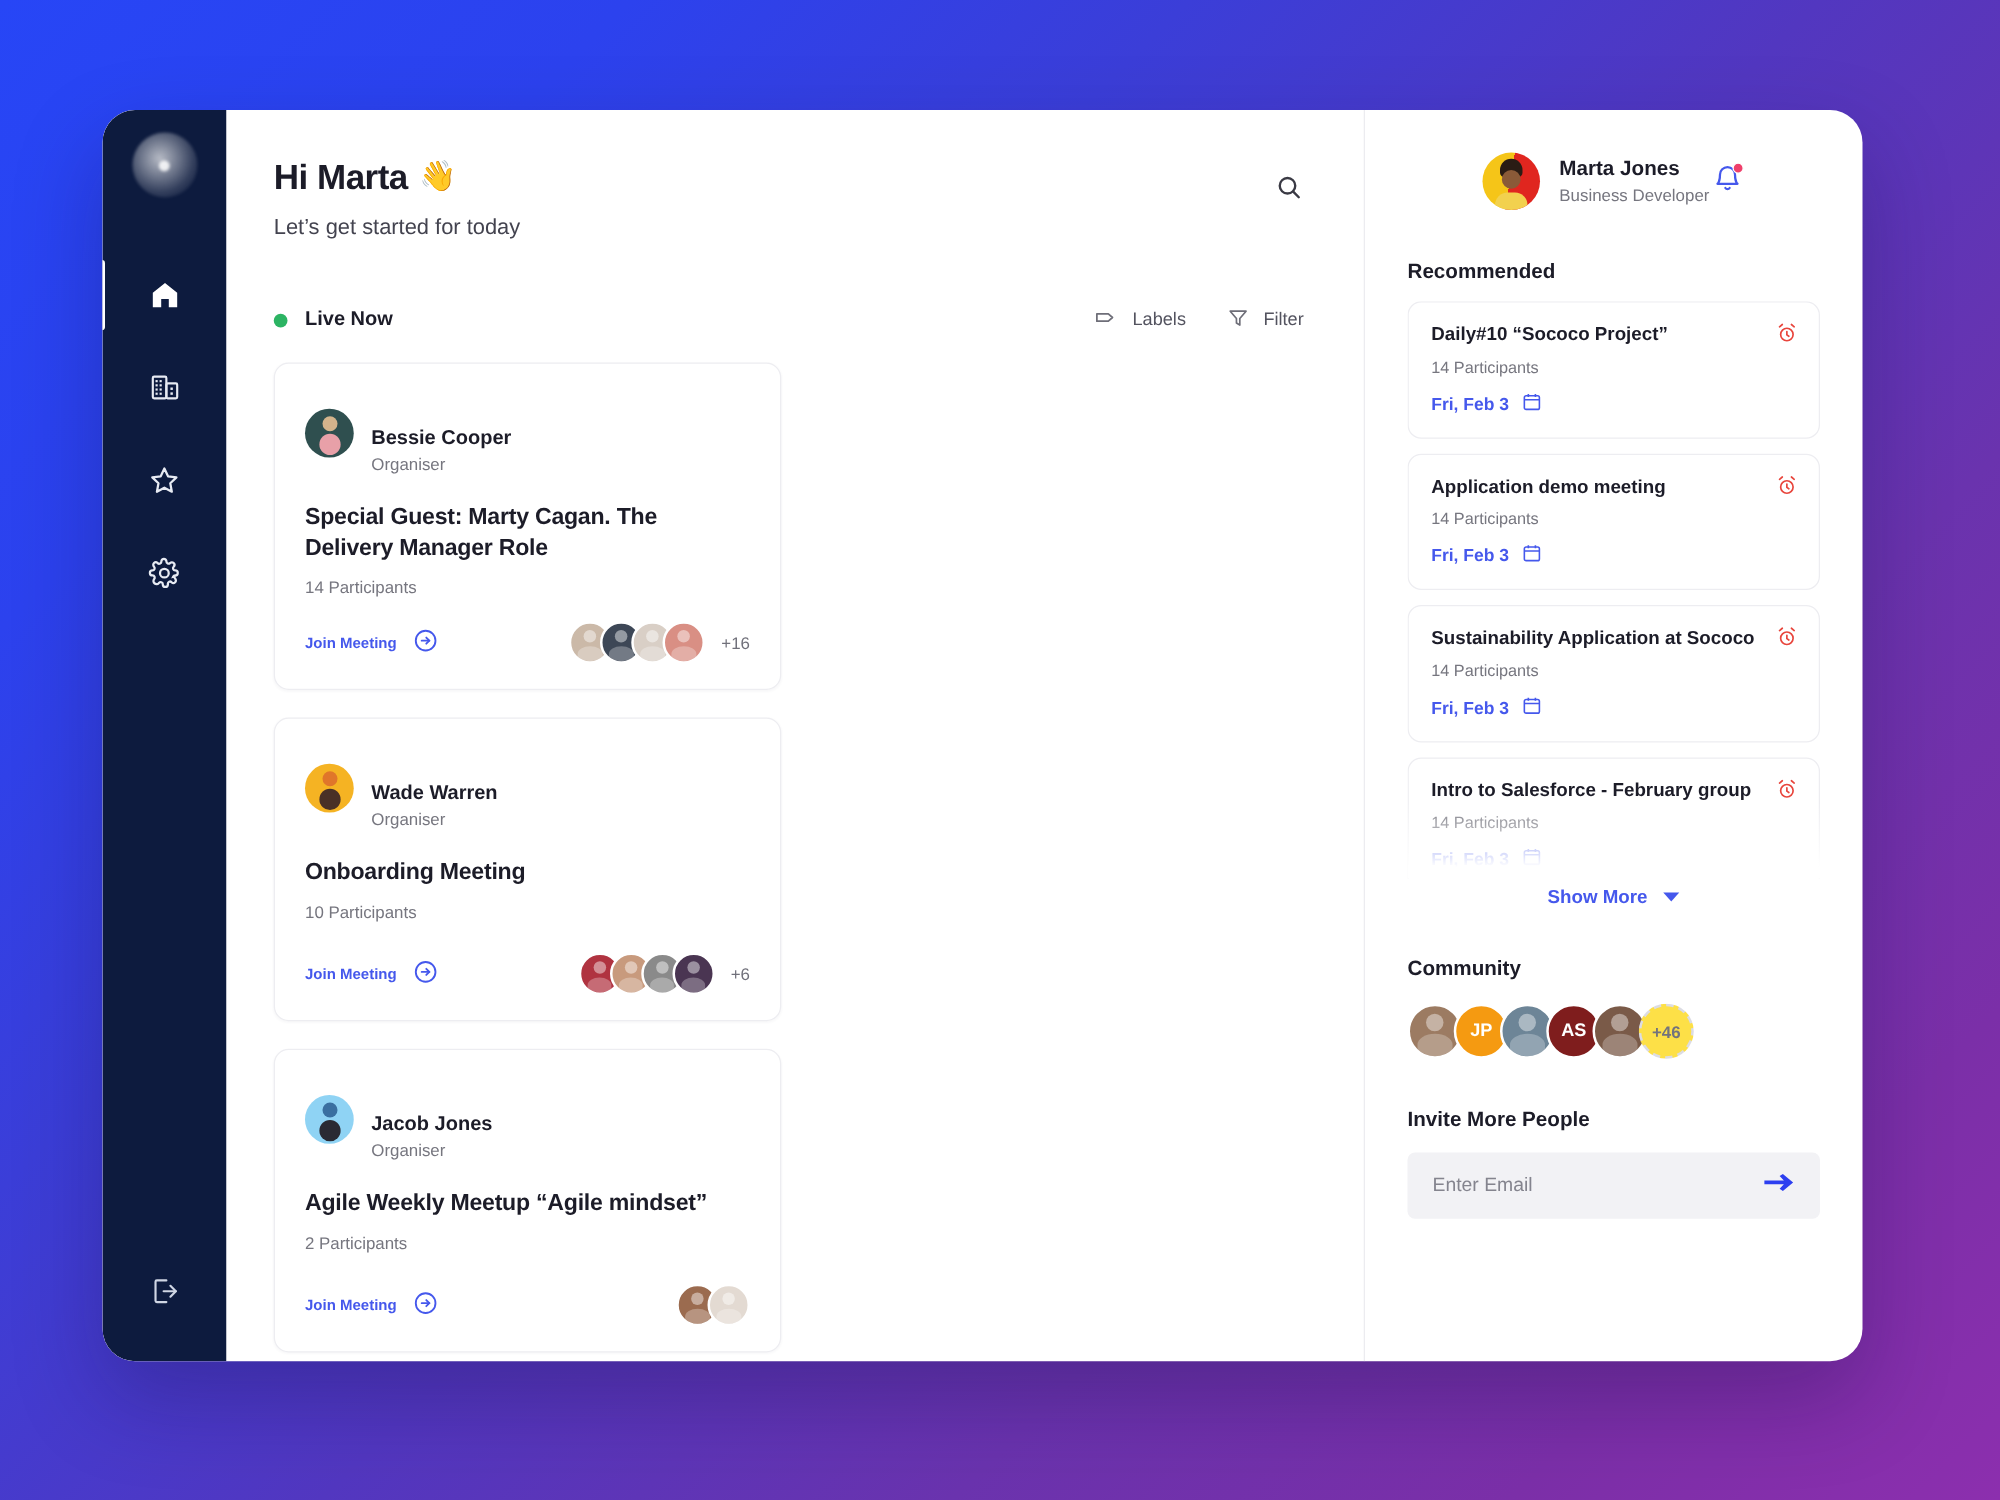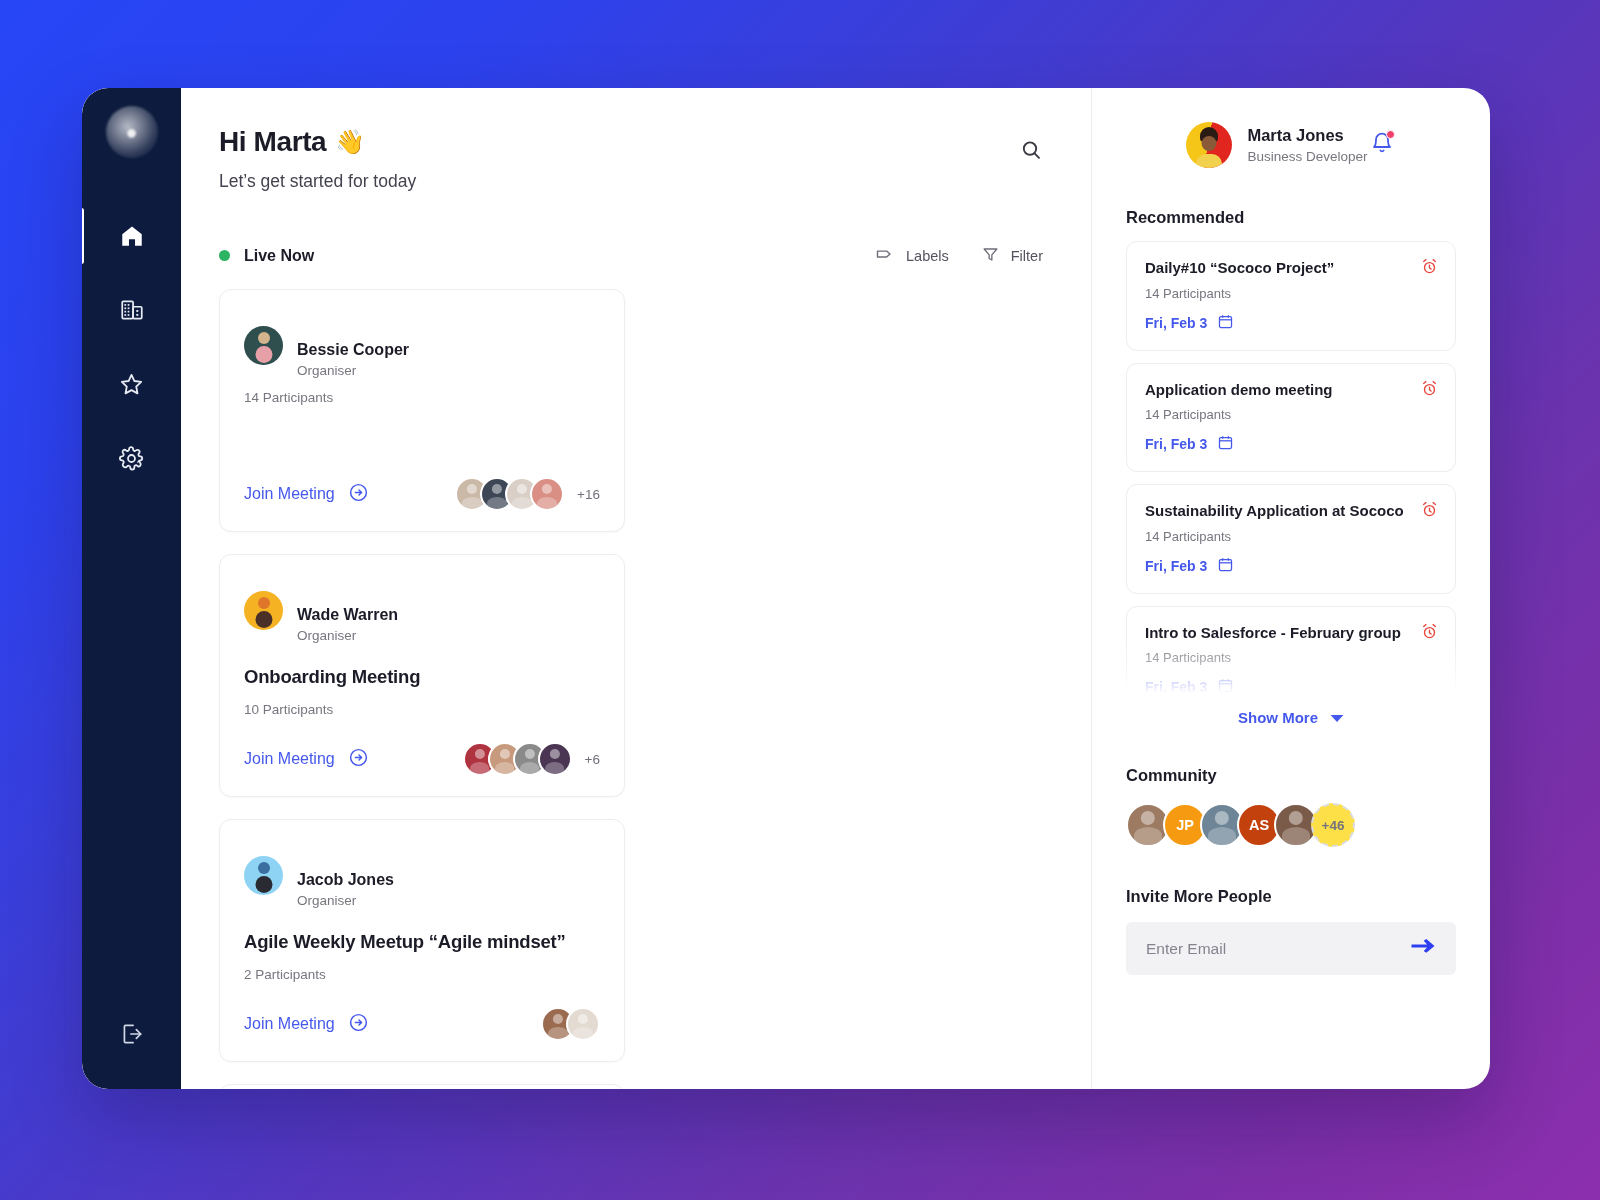--- a/index.html
+++ b/index.html
@@ -119,21 +119,21 @@
   .card-title {
     margin-top: 22px; font-size: 18.5px; font-weight: 700;
     color: #1c1c28; line-height: 1.32; letter-spacing: -0.2px;
   }
   .card-parts { margin-top: 12px; font-size: 13.5px; color: #76767f; }
   .card-foot {
     margin-top: auto; padding-top: 20px;
     display: flex; align-items: center; justify-content: space-between;
   }
   .join { display: flex; align-items: center; gap: 13px; cursor: pointer; }
-  .join span { font-size: 16px; font-weight: 400; color: #4558ec; }
+  .join span { font-size: 12px; font-weight: 700; color: #4558ec; }
   .stack { display: flex; align-items: center; }
   .stack .s {
     width: 34px; height: 34px; border-radius: 50%;
     border: 2px solid #fff; margin-left: -9px;
     overflow: hidden; position: relative; background: #c3cbd8;
   }
   .stack .s:first-child { margin-left: 0; }
   .more-count { font-size: 13.5px; color: #70707a; margin-left: 13px; }
 
   
@@ -345,20 +345,21 @@
     <div class="card-head">
       <div class="av" style="background:#2f4f4f">
         <span class="av-head" style="background:#d4b48c"></span>
         <span class="av-face" style="background:#e8a0a8"></span>
       </div>
       <div>
         <div class="org-name">Bessie Cooper</div>
         <div class="org-role">Organiser</div>
       </div>
     </div>
+    <div class="card-title">Special Guest: Marty Cagan. The Delivery Manager Role</div>
     <div class="card-parts">14 Participants</div>
     <div class="card-foot">
       <div class="join">
         <span>Join Meeting</span>
         <span><svg width="21" height="21" viewBox="0 0 24 24" fill="none" stroke="#4558ec" stroke-width="1.7" stroke-linecap="round" stroke-linejoin="round">
                   <circle cx="12" cy="12" r="9"></circle>
                   <path d="M8.4 12h7"></path>
                   <path d="M12.6 9.2 15.4 12l-2.8 2.8"></path>
                 </svg></span>
       </div>
@@ -590,21 +591,21 @@
     <div class="community" id="community">
         <div class="c-av" style="background: rgb(156, 123, 98);">
           <span style="position:absolute;left:50%;top:14%;transform:translateX(-50%);width:36%;height:36%;border-radius:50%;background:rgba(255,255,255,.42)"></span>
           <span style="position:absolute;left:50%;bottom:0;transform:translateX(-50%);width:70%;height:44%;border-radius:50% 50% 0 0;background:rgba(255,255,255,.26)"></span>
         </div>
         <div class="c-av" style="background: rgb(245, 154, 17);">JP</div>
         <div class="c-av" style="background: rgb(109, 133, 151);">
           <span style="position:absolute;left:50%;top:14%;transform:translateX(-50%);width:36%;height:36%;border-radius:50%;background:rgba(255,255,255,.42)"></span>
           <span style="position:absolute;left:50%;bottom:0;transform:translateX(-50%);width:70%;height:44%;border-radius:50% 50% 0 0;background:rgba(255,255,255,.26)"></span>
         </div>
-        <div class="c-av" style="background: #c2410c;">AS</div>
+        <div class="c-av" style="background: #7f1d1d;">AS</div>
         <div class="c-av" style="background: rgb(122, 90, 72);">
           <span style="position:absolute;left:50%;top:14%;transform:translateX(-50%);width:36%;height:36%;border-radius:50%;background:rgba(255,255,255,.42)"></span>
           <span style="position:absolute;left:50%;bottom:0;transform:translateX(-50%);width:70%;height:44%;border-radius:50% 50% 0 0;background:rgba(255,255,255,.26)"></span>
         </div>
         <div class="c-av plus-av">+46</div>
       </div>
 
     <div class="side-h">Invite More People</div>
     <div class="invite-row">
       <input type="text" placeholder="Enter Email" style="">

